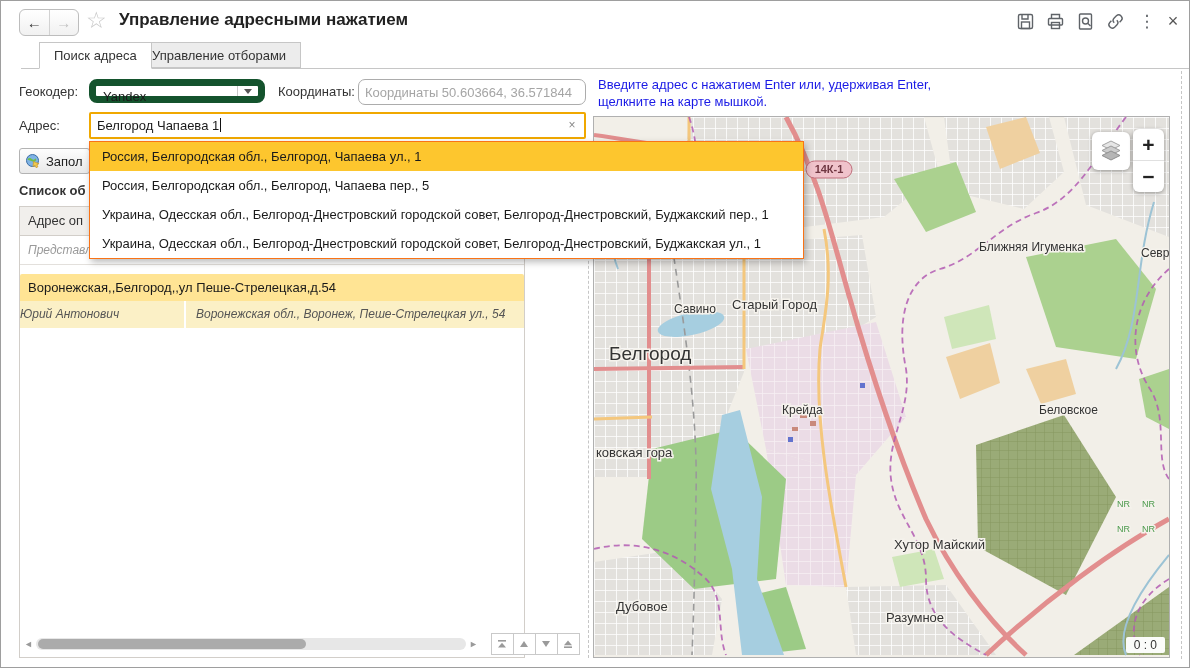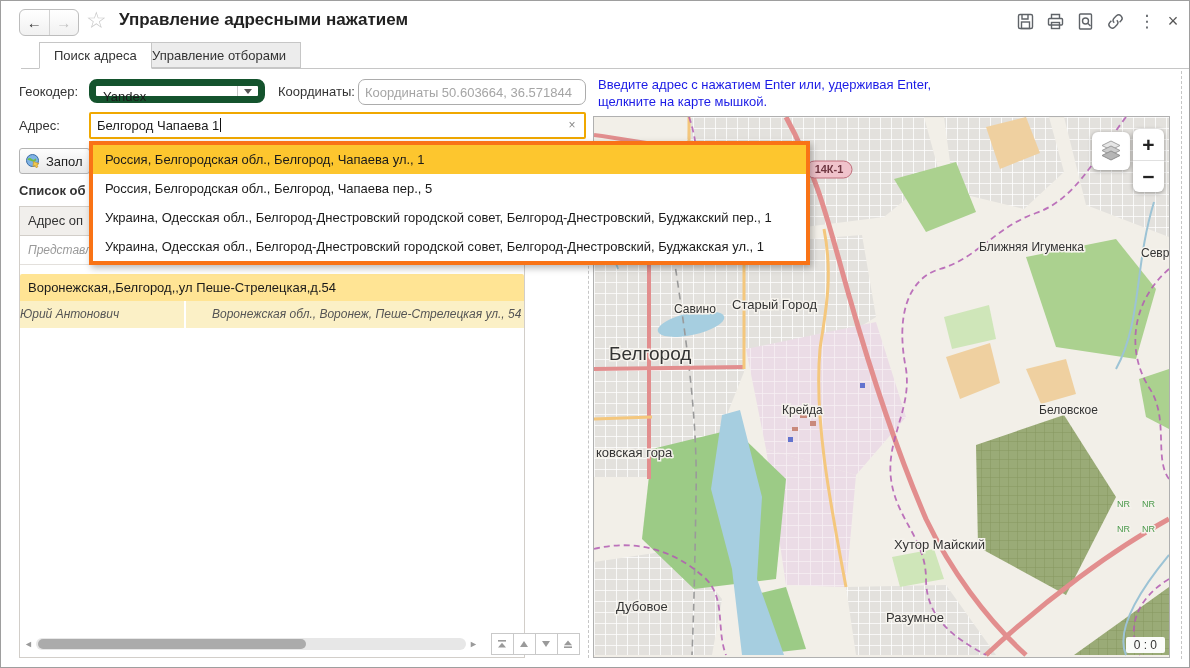--- a/index.html
+++ b/index.html
@@ -30,34 +30,34 @@
   .sel .btn{position:absolute;right:0;top:0;width:20px;height:100%;border-left:1px solid #c9c9c9;display:flex;align-items:center;justify-content:center;}
   .sel .tri{width:0;height:0;border-left:4px solid transparent;border-right:4px solid transparent;border-top:5px solid #555;}
   .coords{position:absolute;left:357px;top:78px;width:228px;height:24px;border:1px solid #acacac;border-radius:7px;box-sizing:border-box;font-size:13px;padding:12px 6px;color:#1a1a1a;outline:none;font-family:"Liberation Sans",sans-serif;}
   .coords::placeholder{color:#a5a5a5;}
   .addr-field{position:absolute;left:88px;top:111px;width:497px;height:27px;border:2px solid #F0A800;border-radius:2px;background:#fff;box-sizing:border-box;font-size:13px;color:#1a1a1a;line-height:23px;padding-left:6px;cursor:text;}
   .caret{display:inline-block;width:1px;height:14px;background:#111;vertical-align:-2px;margin-left:1px;}
   .addr-clear{position:absolute;right:3px;top:2px;width:18px;height:18px;text-align:center;line-height:18px;color:#8a8a8a;font-size:12px;cursor:pointer;}
   .hint{position:absolute;left:597px;top:75px;width:570px;font-size:13px;line-height:17px;color:#1A1AE6;}
 
   
-  .dropdown{position:absolute;left:88px;top:140px;width:713px;background:#fff;border:4px solid #f97316;z-index:60;box-shadow:2px 3px 7px rgba(0,0,0,.28);}
+  .dropdown{position:absolute;left:88px;top:140px;width:713px;background:#fff;border:1px solid #f97316;z-index:60;box-shadow:2px 3px 7px rgba(0,0,0,.28);}
   .ditem{height:29px;line-height:29px;padding-left:12px;font-size:13px;color:#1a1a1a;white-space:nowrap;overflow:hidden;cursor:pointer;}
   .ditem.selected{background:#FDC62E;}
 
   
   .fillbtn{position:absolute;left:18px;top:147px;width:71px;height:26px;border:1px solid #b3b3b3;border-radius:3px;background:linear-gradient(#fdfdfd,#e9e9e9);box-sizing:border-box;display:flex;align-items:center;gap:5px;padding-left:5px;font-size:13px;color:#222;overflow:hidden;white-space:nowrap;cursor:pointer;z-index:5;}
   .listtitle{position:absolute;left:18px;top:182px;font-size:13px;font-weight:700;color:#333;z-index:5;}
   .listbox{position:absolute;left:18px;top:205px;width:506px;height:452px;border:1px solid #d2cec9;background:#fff;box-sizing:border-box;z-index:4;}
   .lhead{height:28px;line-height:28px;background:#f1efec;border-bottom:1px solid #d2cec9;font-size:13px;color:#333;padding-left:8px;cursor:pointer;}
   .lfilter{height:28px;line-height:28px;border-bottom:1px solid #e3e0dc;font-size:12px;font-style:italic;color:#9a9a9a;padding-left:8px;}
   .grow{margin-top:9px;height:27px;line-height:27px;background:#FFE494;font-size:13px;color:#1a1a1a;padding-left:8px;border-radius:2px 2px 0 0;cursor:pointer;}
   .drow{height:27px;background:#FBF0C6;display:flex;font-size:12px;font-style:italic;color:#555;cursor:pointer;}
   .drow .c1{width:164px;text-align:left;line-height:27px;border-right:2px solid #fff;}
-  .drow .c2{flex:1;line-height:27px;padding-left:26px;white-space:nowrap;overflow:hidden;}
+  .drow .c2{flex:1;line-height:27px;padding-left:10px;white-space:nowrap;overflow:hidden;}
   .scrollrow{position:absolute;left:4px;right:4px;bottom:3px;height:20px;display:flex;align-items:center;}
   .sarrow{width:10px;height:10px;display:flex;align-items:center;justify-content:center;color:#9a9a9a;font-size:9px;cursor:pointer;}
   .htrack{position:relative;height:12px;background:#e7e7e7;border-radius:7px;flex:0 0 430px;margin:0 3px;cursor:pointer;}
   .hthumb{position:absolute;left:2px;top:1px;height:10px;width:268px;background:#ABABAB;border-radius:6px;cursor:grab;}
   .rgroup{display:flex;margin-left:14px;}
   .rbtn{width:21px;height:20px;border:1px solid #c9c9c9;margin-left:-1px;background:#fff;display:flex;align-items:center;justify-content:center;cursor:pointer;}
   .rbtn svg{fill:#9a9a9a;}
 
   
   .vsplit{position:absolute;width:0;border-left:1px dashed #c6c6c6;cursor:col-resize;}

